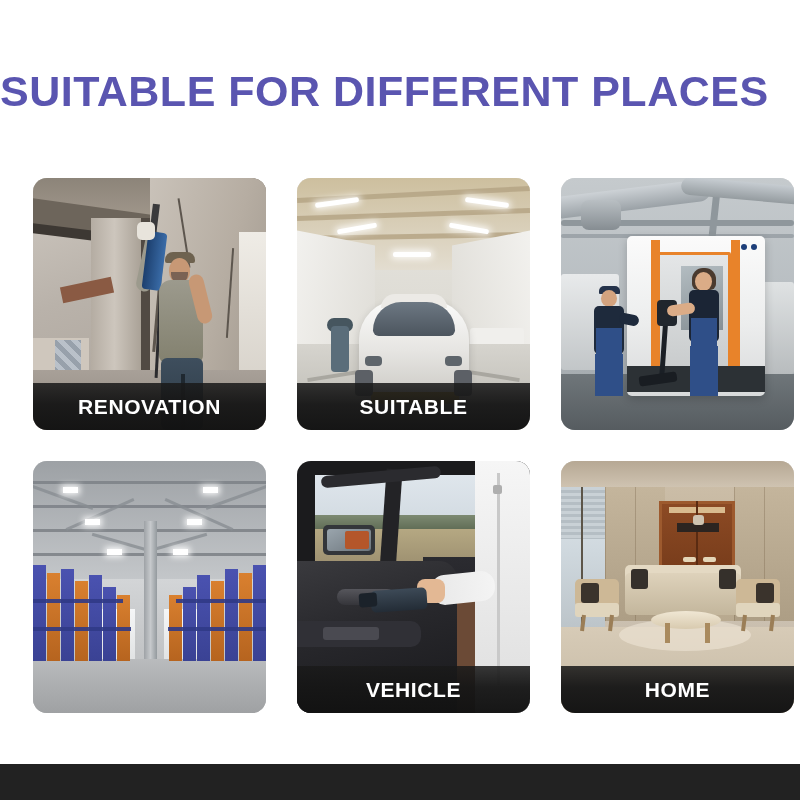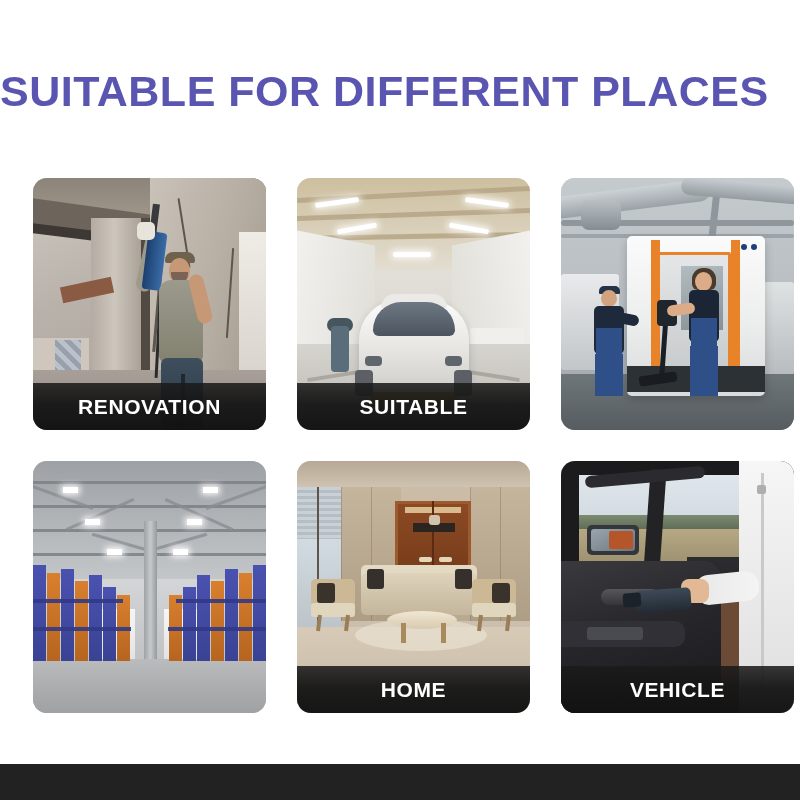--- a/index.html
+++ b/index.html
@@ -757,20 +757,49 @@
           <div class="rack" style="right:56px;height:86px;"></div>
           <div class="rack" style="right:70px;height:74px;"></div>
           <div class="rack o" style="right:84px;height:66px;"></div>
           <div class="shelfbar" style="right:0;bottom:30px;width:98px;"></div>
           <div class="shelfbar" style="right:0;bottom:58px;width:90px;"></div>
         </div>
       </div>
     </div>
 
     <div class="tile">
+      <div class="scene s6">
+        <div class="sky"></div>
+        <div class="treeline"></div>
+        <div class="ground"></div>
+        <div class="mirror"></div>
+        <div class="mirror-in"></div>
+        <div class="mirror-car"></div>
+        <div class="pillar"></div>
+        <div class="roofrail"></div>
+        <div class="interior"></div>
+        <div class="seat"></div>
+        <div class="doorpanel"></div>
+        <div class="doorhandle"></div>
+        <div class="armrest"></div>
+        <div class="switches"></div>
+        <div class="sleeve"></div>
+        <div class="zipline"></div>
+        <div class="zippull"></div>
+        <div class="arm"></div>
+        <div class="hand"></div>
+        <div class="vacuum"></div>
+        <div class="vac-nose"></div>
+      </div>
+      <div class="caption-bar soft">
+        <span class="caption-text">VEHICLE</span>
+      </div>
+    </div>
+
+    <div class="tile">
       <div class="scene s5">
         <div class="ceil"></div>
         <div class="backwall"></div>
         <div class="panel" style="left:44px;"></div>
         <div class="panel" style="left:74px;"></div>
         <div class="panel" style="right:0;"></div>
         <div class="panel" style="right:30px;"></div>
         <div class="window"></div>
         <div class="blind"></div>
         <div class="winframe"></div>
@@ -806,45 +835,16 @@
 
         <div class="table"></div>
         <div class="table-leg" style="left:104px;"></div>
         <div class="table-leg" style="left:144px;"></div>
       </div>
       <div class="caption-bar soft">
         <span class="caption-text">HOME</span>
       </div>
     </div>
 
-    <div class="tile">
-      <div class="scene s6">
-        <div class="sky"></div>
-        <div class="treeline"></div>
-        <div class="ground"></div>
-        <div class="mirror"></div>
-        <div class="mirror-in"></div>
-        <div class="mirror-car"></div>
-        <div class="pillar"></div>
-        <div class="roofrail"></div>
-        <div class="interior"></div>
-        <div class="seat"></div>
-        <div class="doorpanel"></div>
-        <div class="doorhandle"></div>
-        <div class="armrest"></div>
-        <div class="switches"></div>
-        <div class="sleeve"></div>
-        <div class="zipline"></div>
-        <div class="zippull"></div>
-        <div class="arm"></div>
-        <div class="hand"></div>
-        <div class="vacuum"></div>
-        <div class="vac-nose"></div>
-      </div>
-      <div class="caption-bar soft">
-        <span class="caption-text">VEHICLE</span>
-      </div>
-    </div>
-
   </div>
 
   <div class="bottom-strip"></div>
 </div>
 
 </body></html>

